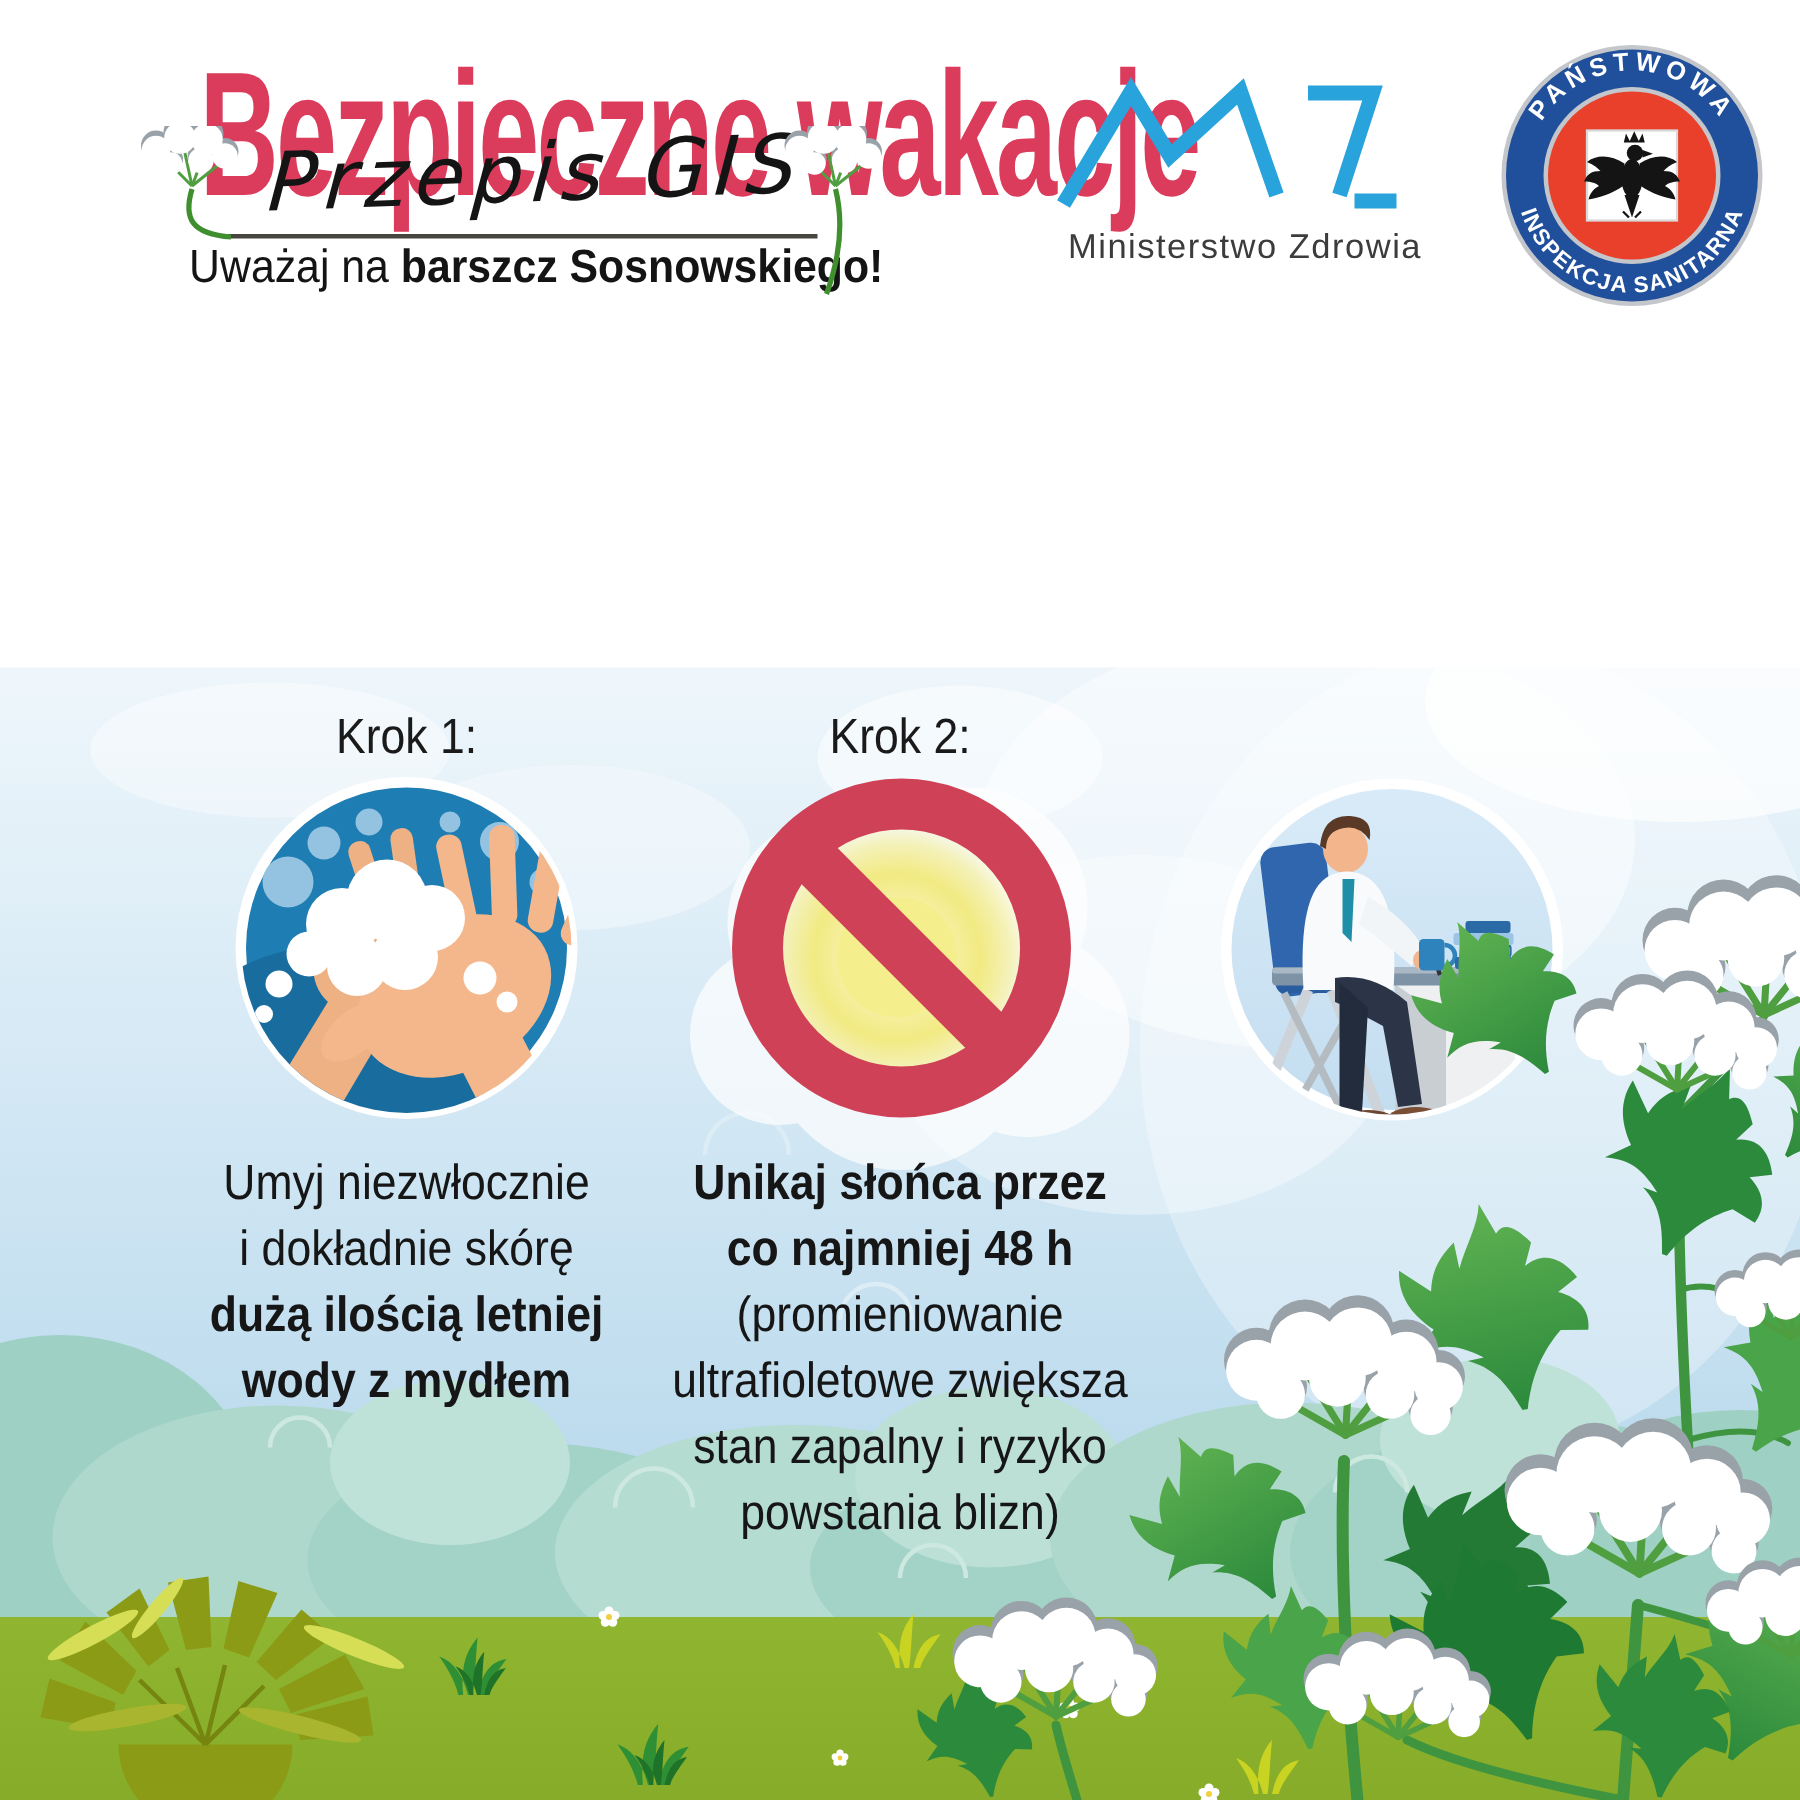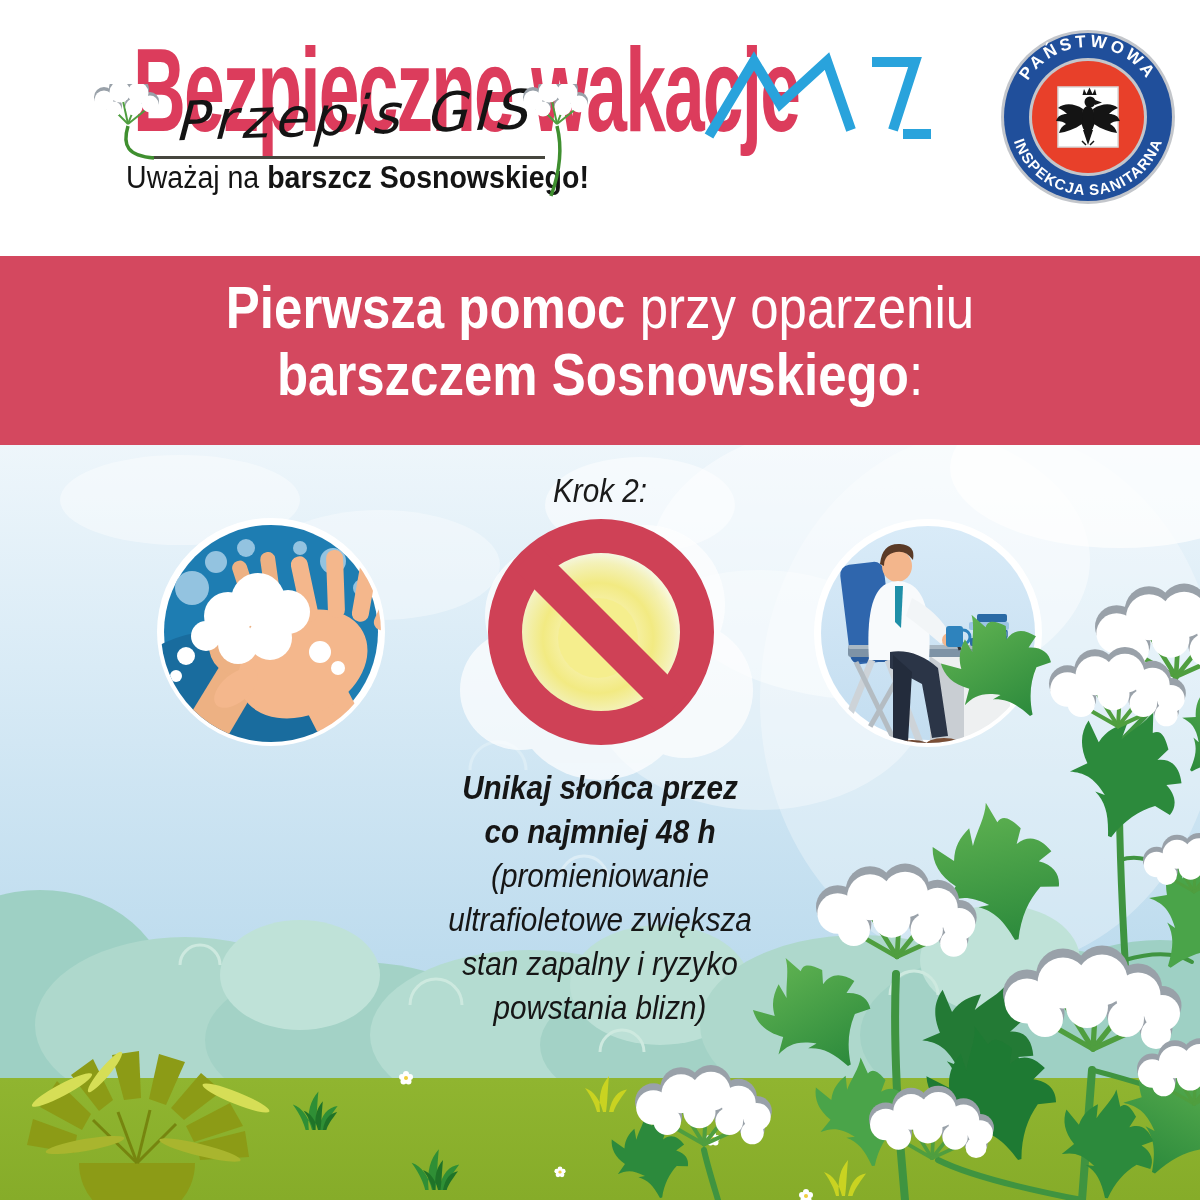--- a/index.html
+++ b/index.html
@@ -419,20 +419,21 @@
     </svg>
 
     <div class="mz-block">
       <svg width="260" height="92" viewBox="0 0 260 92">
         <g stroke="#29a3dc" stroke-width="10" fill="none">
           <polyline points="9,86 54,11 80,54 127,11 151,80"></polyline>
           <polyline points="172,12 215,12 193,80"></polyline>
           <line x1="203" y1="84" x2="231" y2="84"></line>
         </g>
       </svg>
+      <div class="mz-label">Ministerstwo Zdrowia</div>
     </div>
 
     <svg class="badge" width="180" height="180" viewBox="0 0 180 180">
       <circle cx="90" cy="90" r="87" fill="#c3c6cb"></circle>
       <circle cx="90" cy="90" r="84" fill="#204f9b"></circle>
       <circle cx="90" cy="90" r="59" fill="#c3c6cb"></circle>
       <circle cx="90" cy="90" r="56" fill="#e8402a"></circle>
       <rect x="60" y="60" width="60" height="60" fill="#ffffff" stroke="#d9d9d9" stroke-width="1.5"></rect>
       <defs>
         <path id="arcTop" d="M 20,90 A 70,70 0 0 1 160,90"></path>
@@ -453,28 +454,31 @@
         <path d="M-5,-10 C-14,-16 -24,-16 -30,-11 C-25,-9 -23,-7 -21,-5 C-27,-5 -30,-3 -32,2
                  C-27,2 -24,3 -22,5 C-26,7 -28,10 -29,14 C-22,13 -13,10 -6,5 Z"></path>
         <path d="M5,-10 C14,-16 24,-16 30,-11 C25,-9 23,-7 21,-5 C27,-5 30,-3 32,2
                  C27,2 24,3 22,5 C26,7 28,10 29,14 C22,13 13,10 6,5 Z"></path>
         <path d="M-5,11 L0,26 L5,11 Z"></path>
         <path d="M-6,22 l4,4 M6,22 l-4,4" stroke="#141414" stroke-width="1.5"></path>
       </g>
     </svg>
   </header>
 
-  <div class="banner">
-    <div class="banner-text">
-      <div class="line"><span class="b">Pierwsza pomoc</span><span class="r"> przy oparzeniu</span></div>
-      <div class="line"><span class="b">barszczem Sosnowskiego</span><span class="r">:</span></div>
-    </div>
+
+  <div class="step-col" style="left:81px;top:448px;height:752px;">
+    <div class="step-label">Krok 1:</div>
+    <div class="step-lines">
+        <div class="line"><span>Umyj niezwłocznie</span></div>
+        <div class="line"><span>i dokładnie skórę</span></div>
+        <div class="line"><span class="b">dużą ilością letniej</span></div>
+        <div class="line"><span class="b">wody z mydłem</span></div>
+      </div>
   </div>
-
-  <div class="step-col" style="left:410px;top:448px;height:752px;font-style:italic;">
+  <div class="step-col" style="left:410px;top:448px;height:752px;">
     <div class="step-label">Krok 2:</div>
     <div class="step-lines">
         <div class="line"><span class="b">Unikaj słońca przez</span></div>
         <div class="line"><span class="b">co najmniej 48 h</span></div>
         <div class="line"><span>(promieniowanie</span></div>
         <div class="line"><span>ultrafioletowe zwiększa</span></div>
         <div class="line"><span>stan zapalny i ryzyko</span></div>
         <div class="line"><span>powstania blizn)</span></div>
       </div>
   </div>

